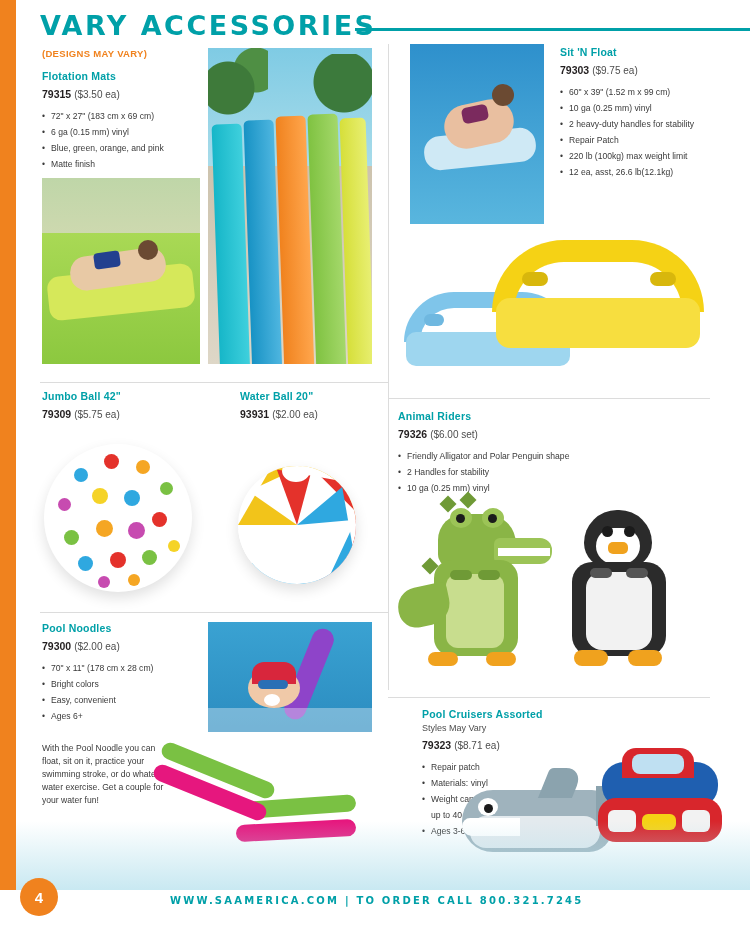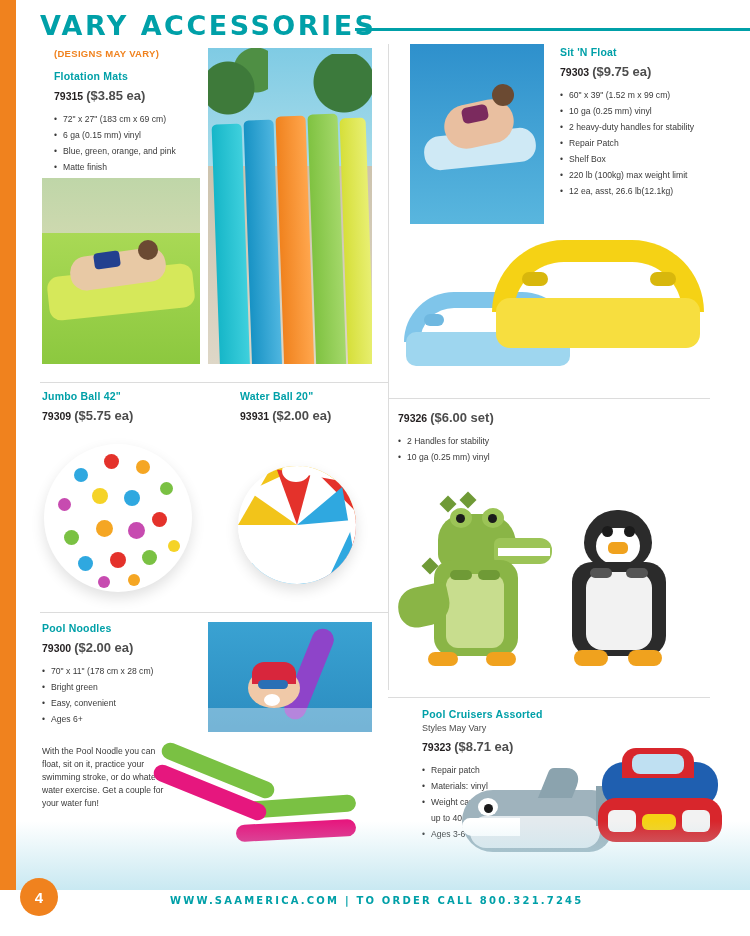--- a/index.html
+++ b/index.html
@@ -66,22 +66,22 @@
     letter-spacing: .2px;
     margin: 0 0 6px 0;
   }
   .sku-line {
     font-size: 10.5px;
     color: #231f20;
     margin: 0 0 8px 0;
     font-weight: bold;
   }
   .sku-line .price {
-    font-weight: bold;
-    font-size: 13px;
+    font-weight: normal;
+    font-size: 10px;
     color: #4d4d4d;
     margin-top: 29px;
   }
   .styles-line {
     font-size: 9px;
     color: #4d4d4d;
     margin: -3px 0 4px 0;
   }
   ul.bullets {
     list-style: none;
@@ -209,26 +209,26 @@
   <div class="page-title" data-name="page-title">VARY ACCESSORIES</div>
   <div class="title-rule" data-name="title-divider-rule"></div>
 </div>
 
 <div class="v-rule" style="left:388px; top:44px; height:646px;" data-name="column-divider-rule"></div>
 <div class="h-rule" style="left:40px; top:382px; width:348px;" data-name="section-rule-left-1"></div>
 <div class="h-rule" style="left:40px; top:612px; width:348px;" data-name="section-rule-left-2"></div>
 <div class="h-rule" style="left:388px; top:398px; width:322px;" data-name="section-rule-right-1"></div>
 <div class="h-rule" style="left:388px; top:697px; width:322px;" data-name="section-rule-right-2"></div>
 
-<div class="block" style="left:54px; top:48px; width:165px;" data-name="product-flotation-mats">
+<div class="block" style="left:42px; top:48px; width:165px;" data-name="product-flotation-mats">
   <div class="designs-vary" data-name="designs-may-vary-note">(DESIGNS MAY VARY)</div>
   <div class="prod-name" style="margin-top:11px;" data-name="product-name">Flotation Mats</div>
   <div class="sku-line" data-name="product-sku">
     <span data-name="sku-number">79315</span>
-    <span class="price" data-name="sku-price">($3.85 ea)</span>
+    <span class="price" data-name="sku-price">($3.50 ea)</span>
   </div>
   <ul class="bullets" data-name="product-bullets">
     <li data-name="bullet-item">72" x 27" (183 cm x 69 cm)</li>
     <li data-name="bullet-item">6 ga (0.15 mm) vinyl</li>
     <li data-name="bullet-item">Blue, green, orange, and pink</li>
     <li data-name="bullet-item">Matte finish</li>
   </ul>
 </div>
 
 <div class="photo mats-photo" style="left:208px; top:48px; width:164px; height:316px;" data-name="photo-flotation-mats">
@@ -299,21 +299,21 @@
 </div>
 
 <div class="block" style="left:42px; top:622px; width:160px;" data-name="product-pool-noodles">
   <div class="prod-name" data-name="product-name">Pool Noodles</div>
   <div class="sku-line" data-name="product-sku">
     <span data-name="sku-number">79300</span>
     <span class="price" data-name="sku-price">($2.00 ea)</span>
   </div>
   <ul class="bullets" data-name="product-bullets">
     <li data-name="bullet-item">70" x 11" (178 cm x 28 cm)</li>
-    <li data-name="bullet-item">Bright green</li>
+    <li data-name="bullet-item">Bright colors</li>
     <li data-name="bullet-item">Easy, convenient</li>
     <li data-name="bullet-item">Ages 6+</li>
   </ul>
   <div class="note-para" style="margin-top:18px;" data-name="pool-noodle-note">With the Pool Noodle you can float, sit on it, practice your swimming stroke, or do whatever water exercise. Get a couple for your water fun!</div>
 </div>
 
 <div class="photo noodle-photo" style="left:208px; top:622px; width:164px; height:110px;" data-name="photo-boy-with-noodle">
   <div style="position:absolute;left:0;top:0;width:164px;height:110px;background:linear-gradient(#3aa2d2,#2b8cc0);"></div>
   <div style="position:absolute;left:90px;top:4px;width:22px;height:96px;background:#8e44c9;border-radius:11px;transform:rotate(22deg);"></div>
   <div style="position:absolute;left:40px;top:46px;width:52px;height:40px;background:#f0c9a8;border-radius:50%;"></div>
@@ -342,21 +342,20 @@
   <div class="prod-name" data-name="product-name">Sit 'N Float</div>
   <div class="sku-line" data-name="product-sku">
     <span data-name="sku-number">79303</span>
     <span class="price" data-name="sku-price">($9.75 ea)</span>
   </div>
   <ul class="bullets" data-name="product-bullets">
     <li data-name="bullet-item">60" x 39" (1.52 m x 99 cm)</li>
     <li data-name="bullet-item">10 ga (0.25 mm) vinyl</li>
     <li data-name="bullet-item">2 heavy-duty handles for stability</li>
     <li data-name="bullet-item">Repair Patch</li>
-    <li data-name="bullet-item">Shelf Box</li>
     <li data-name="bullet-item">220 lb (100kg) max weight limit</li>
     <li data-name="bullet-item">12 ea, asst, 26.6 lb(12.1kg)</li>
   </ul>
 </div>
 
 <div class="block" style="left:400px; top:222px; width:330px; height:160px;" data-name="image-sit-n-float-products">
 
   <div style="position:absolute;left:4px;top:70px;width:168px;height:86px;">
     <div style="position:absolute;left:0;top:0;width:168px;height:50px;border:16px solid #7fc5ea;border-bottom:none;border-radius:84px 84px 0 0;box-sizing:border-box;"></div>
     <div style="position:absolute;left:2px;top:40px;width:164px;height:34px;background:#9ed6ef;border-radius:10px;"></div>
@@ -366,25 +365,27 @@
 
   <div style="position:absolute;left:92px;top:18px;width:212px;height:124px;">
     <div style="position:absolute;left:0;top:0;width:212px;height:72px;border:22px solid #f5d215;border-bottom:none;border-radius:106px 106px 0 0;box-sizing:border-box;"></div>
     <div style="position:absolute;left:4px;top:58px;width:204px;height:50px;background:#f7de3f;border-radius:14px;"></div>
     <div style="position:absolute;left:30px;top:32px;width:26px;height:14px;background:#d8b70c;border-radius:7px;"></div>
     <div style="position:absolute;left:158px;top:32px;width:26px;height:14px;background:#d8b70c;border-radius:7px;"></div>
   </div>
 </div>
 
 <div class="block" style="left:398px; top:410px; width:240px;" data-name="product-animal-riders">
+  <div class="prod-name" data-name="product-name">Animal Riders</div>
   <div class="sku-line" data-name="product-sku">
     <span data-name="sku-number">79326</span>
     <span class="price" data-name="sku-price">($6.00 set)</span>
   </div>
   <ul class="bullets" data-name="product-bullets">
+    <li data-name="bullet-item">Friendly Alligator and Polar Penguin shape</li>
     <li data-name="bullet-item">2 Handles for stability</li>
     <li data-name="bullet-item">10 ga (0.25 mm) vinyl</li>
   </ul>
 </div>
 
 <div class="gator" style="left:398px; top:500px; width:180px; height:180px;" data-name="image-alligator-rider">
   <div style="position:absolute;left:40px;top:14px;width:78px;height:54px;background:#8ab546;border-radius:26px 30px 14px 14px;"></div>
   <div style="position:absolute;left:52px;top:8px;width:22px;height:20px;background:#9cc457;border-radius:50%;"></div>
   <div style="position:absolute;left:58px;top:14px;width:9px;height:9px;background:#1b1b1b;border-radius:50%;"></div>
   <div style="position:absolute;left:84px;top:8px;width:22px;height:20px;background:#9cc457;border-radius:50%;"></div>

